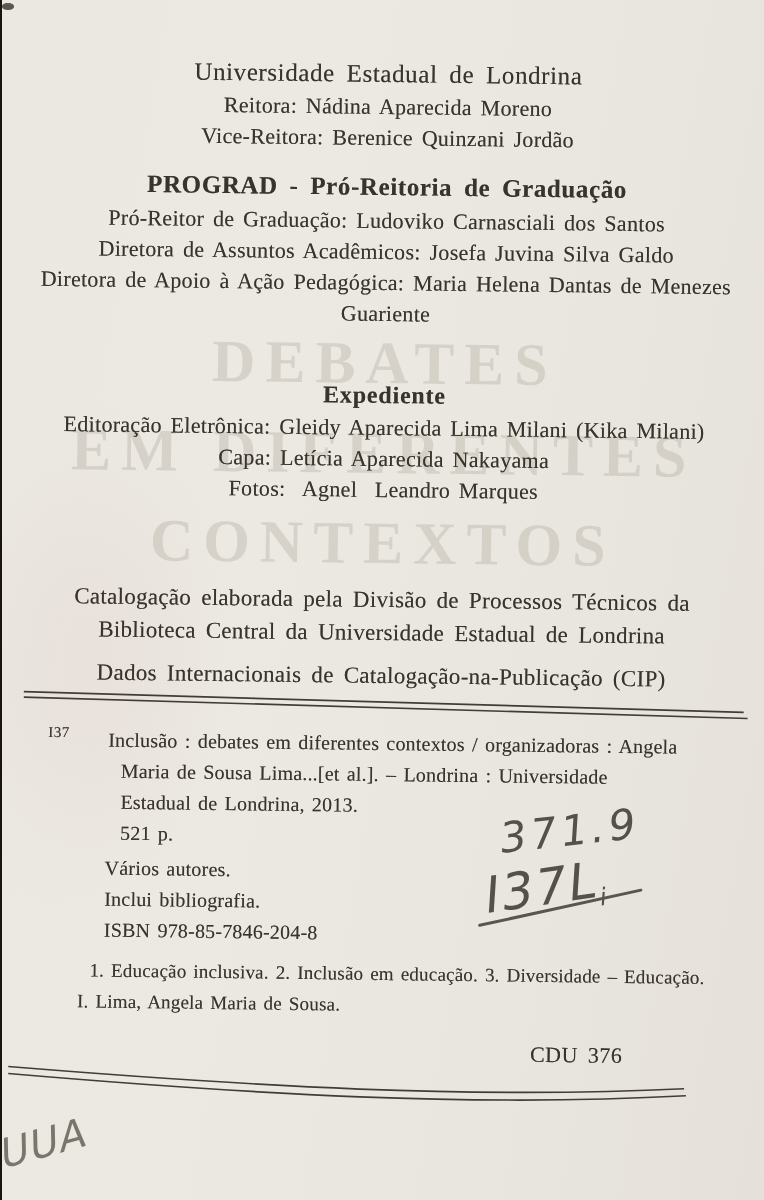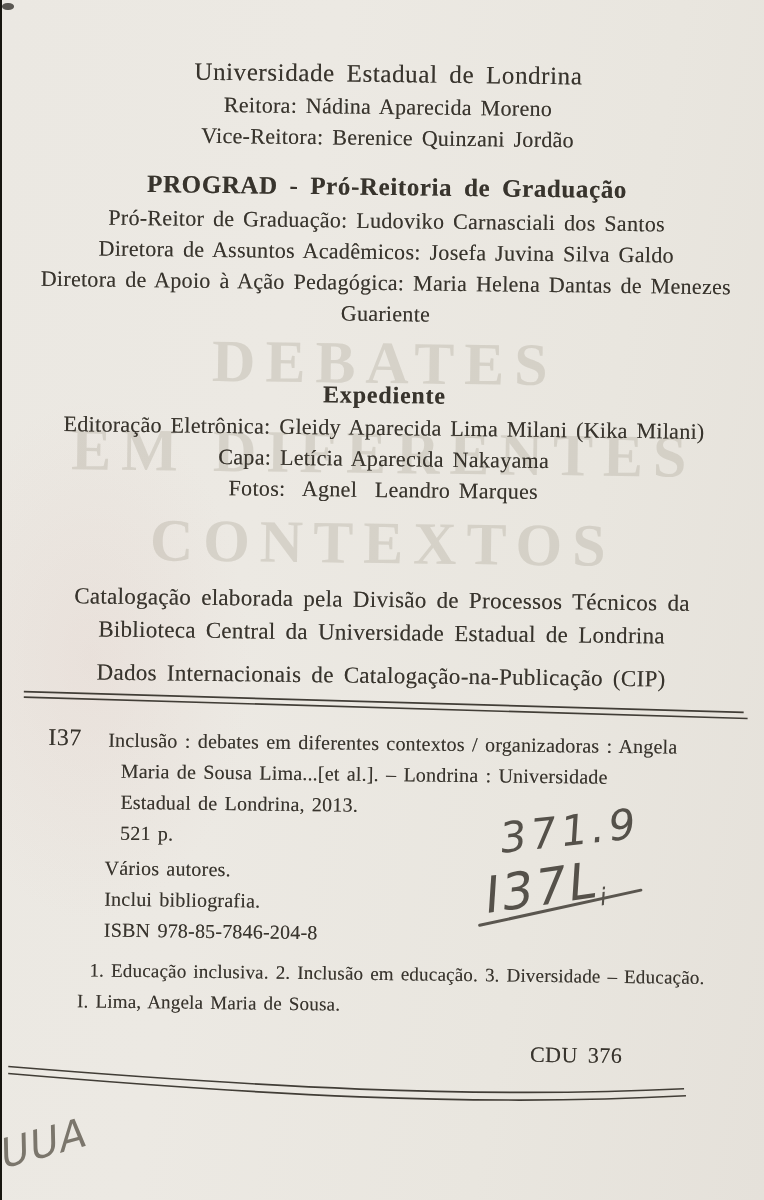--- a/index.html
+++ b/index.html
@@ -60,21 +60,21 @@
   .rule-svg { position: absolute; left: 0; }
   .rule-top { top: 690px; }
   .rule-bottom { top: 1060px; }
 
   .cip { position: absolute; top: 722px; left: 48px; width: 676px; }
   .cipline {
     font-size: 20px; line-height: 31px; white-space: pre;
     letter-spacing: 0.2px; word-spacing: 2px;
     text-shadow: 0 0 0.6px rgba(56,52,45,0.5);
   }
-  .cip-call { position: absolute; left: 2px; top: 6px; font-size: 24px; letter-spacing: 0.5px;
+  .cip-call { position: absolute; left: 2px; top: 6px; font-size: 15px; letter-spacing: 0.5px;
     text-shadow: 0 0 0.6px rgba(56,52,45,0.5); }
   .cip-entry { margin-left: 62px; padding-top: 6px; }
   .cip-entry .cont { margin-left: 13px; }
   .cip-notes { margin-left: 60px; margin-top: 4px; }
   .cip-tracing { margin-top: 9px; }
   .t1 { margin-left: 46px; font-size: 19px; }
   .t2 { margin-left: 34px; font-size: 19px; }
   .cip-cdu {
     position: absolute; top: 318px; right: 96px;
     font-size: 22px; letter-spacing: 0.5px; word-spacing: 4px;

